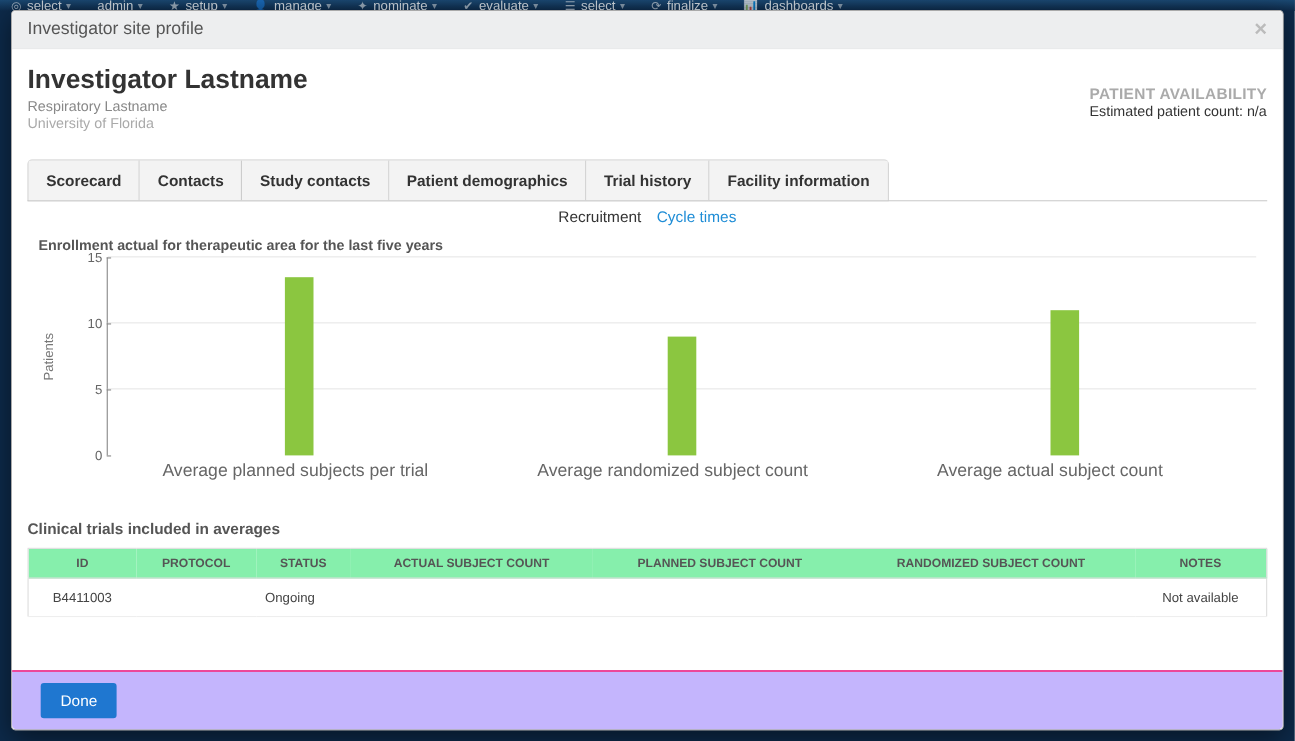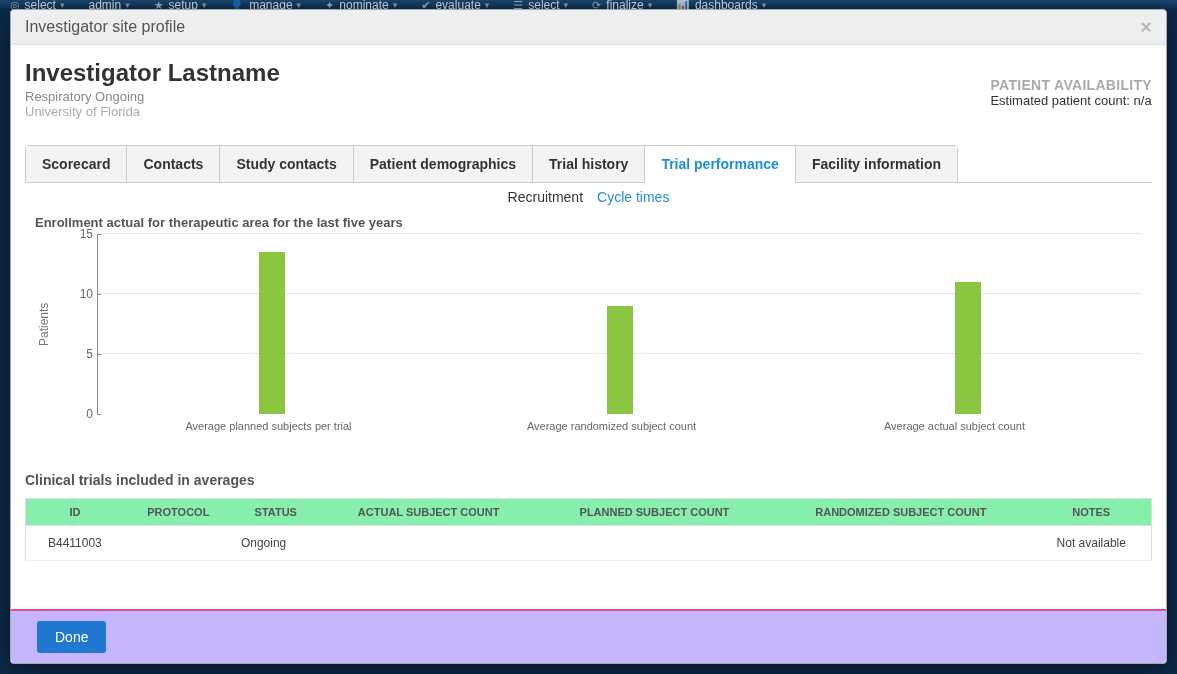--- a/index.html
+++ b/index.html
@@ -71,21 +71,21 @@
     display: flex; align-items: center; justify-content: center;
     writing-mode: vertical-rl; transform: rotate(180deg);
     font-size: 12px; color: #777;
   }
   .chart-plot {
     position: absolute; left: 38px; right: 0; top: 0; bottom: 30px;
     border-left: 1px solid #888;
   }
   .chart-xlabels {
     position: absolute; left: 38px; right: 16px; bottom: 0; height: 24px;
-    display: flex; font-size: 11px; color: #666;
+    display: flex; font-size: 16px; color: #666;
   }
   .chart-xlabels > div { flex: 1; text-align: center; }
   .y-tick {
     position: absolute; left: 14px; width: 20px; text-align: right;
     font-size: 12px; color: #666;
   }
   .y-tick::after {
     content: ""; position: absolute; left: 24px; width: 4px; height: 1px; background: #888;
     top: 50%;
   }
@@ -121,36 +121,35 @@
 <div class="modal">
   <div class="modal-header">
     <span class="title">Investigator site profile</span>
     <span class="close">×</span>
   </div>
 
   <div class="modal-body">
     <div class="head-row">
       <div class="head-left">
         <h1>Investigator Lastname</h1>
-        <div class="sub1">Respiratory Ongoing</div>
+        <div class="sub1">Respiratory Lastname</div>
         <div class="sub2">University of Florida</div>
       </div>
       <div class="head-right">
         <div class="avail-title">PATIENT AVAILABILITY</div>
         <div class="avail-sub">Estimated patient count: n/a</div>
       </div>
     </div>
 
     <div class="tabs" id="tabs">
         <div class="tab">Scorecard</div>
         <div class="tab">Contacts</div>
         <div class="tab">Study contacts</div>
         <div class="tab">Patient demographics</div>
         <div class="tab">Trial history</div>
-        <div class="tab active">Trial performance</div>
         <div class="tab">Facility information</div>
       </div>
 
     <div class="tab-pane">
       <div class="subtabs">
         <span class="st">Recruitment</span>
         <span class="st link">Cycle times</span>
       </div>
 
       <div class="chart-title">Enrollment actual for therapeutic area for the last five years</div>

